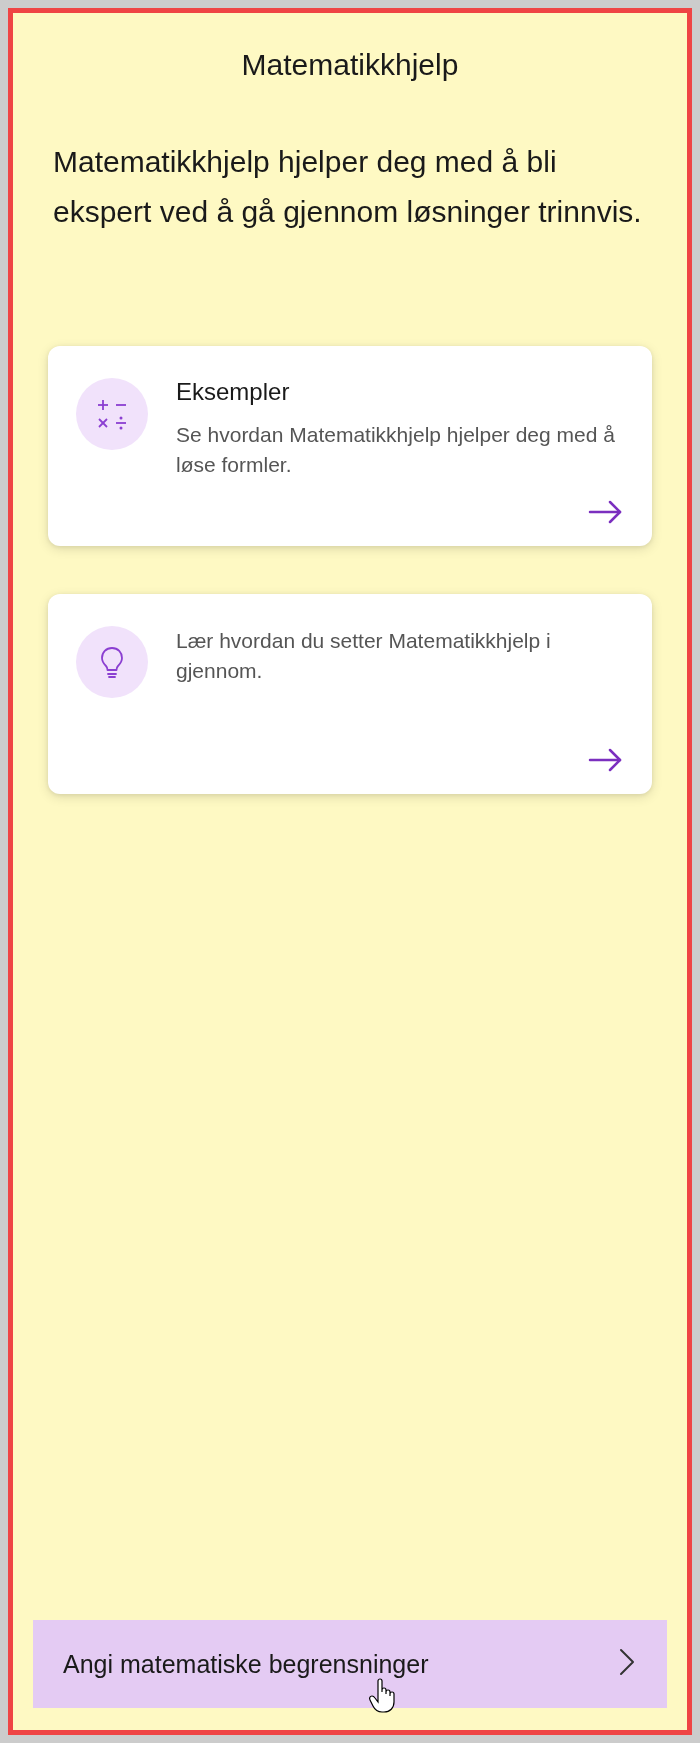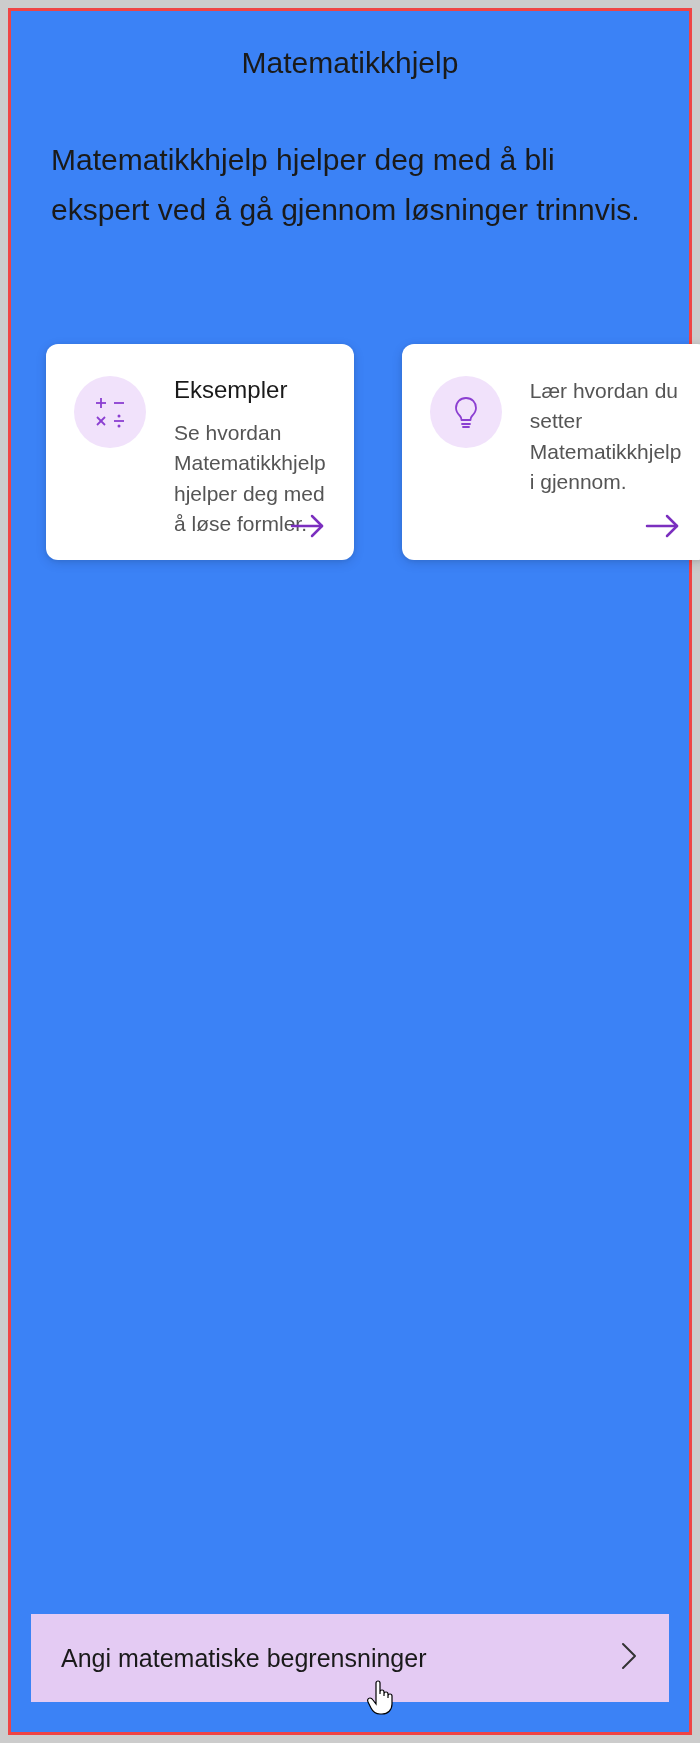--- a/index.html
+++ b/index.html
@@ -10,24 +10,24 @@
     
     body {
       font-family: 'Segoe UI', -apple-system, BlinkMacSystemFont, sans-serif;
       background: #cccccc;
       width: 700px;
       height: 1743px;
       padding: 8px;
     }
     
     .panel {
-      background: #3b82f6;
+      background: #fef9c3;
       width: 100%;
       height: 100%;
-      border: 3px solid #ef4444;
+      border: 5px solid #ef4444;
       display: flex;
       flex-direction: column;
       position: relative;
     }
     
     .header {
       text-align: center;
       padding: 35px 20px 0px 20px;
     }
     
@@ -44,20 +44,21 @@
     .description-text {
       font-size: 30px;
       line-height: 1.65;
       color: #1a1a1a;
       font-weight: 400;
     }
     
     .cards-container {
       padding: 110px 35px 0 35px;
       display: flex;
+      flex-direction: column;
       gap: 48px;
     }
     
     .card {
       background: #ffffff;
       border-radius: 12px;
       box-shadow: 0 3px 12px rgba(0, 0, 0, 0.12), 0 1px 4px rgba(0, 0, 0, 0.08);
       padding: 28px 28px 20px 28px;
       position: relative;
       min-height: 200px;
@@ -112,21 +113,21 @@
       right: 28px;
     }
     
     .card-arrow svg {
       width: 36px;
       height: 28px;
     }
     
     .bottom-bar {
       position: absolute;
-      bottom: 30px;
+      bottom: 22px;
       left: 20px;
       right: 20px;
       background: #e4cbf3;
       padding: 26px 30px;
       display: flex;
       align-items: center;
       justify-content: space-between;
       cursor: pointer;
       gap: 12px;
     }

